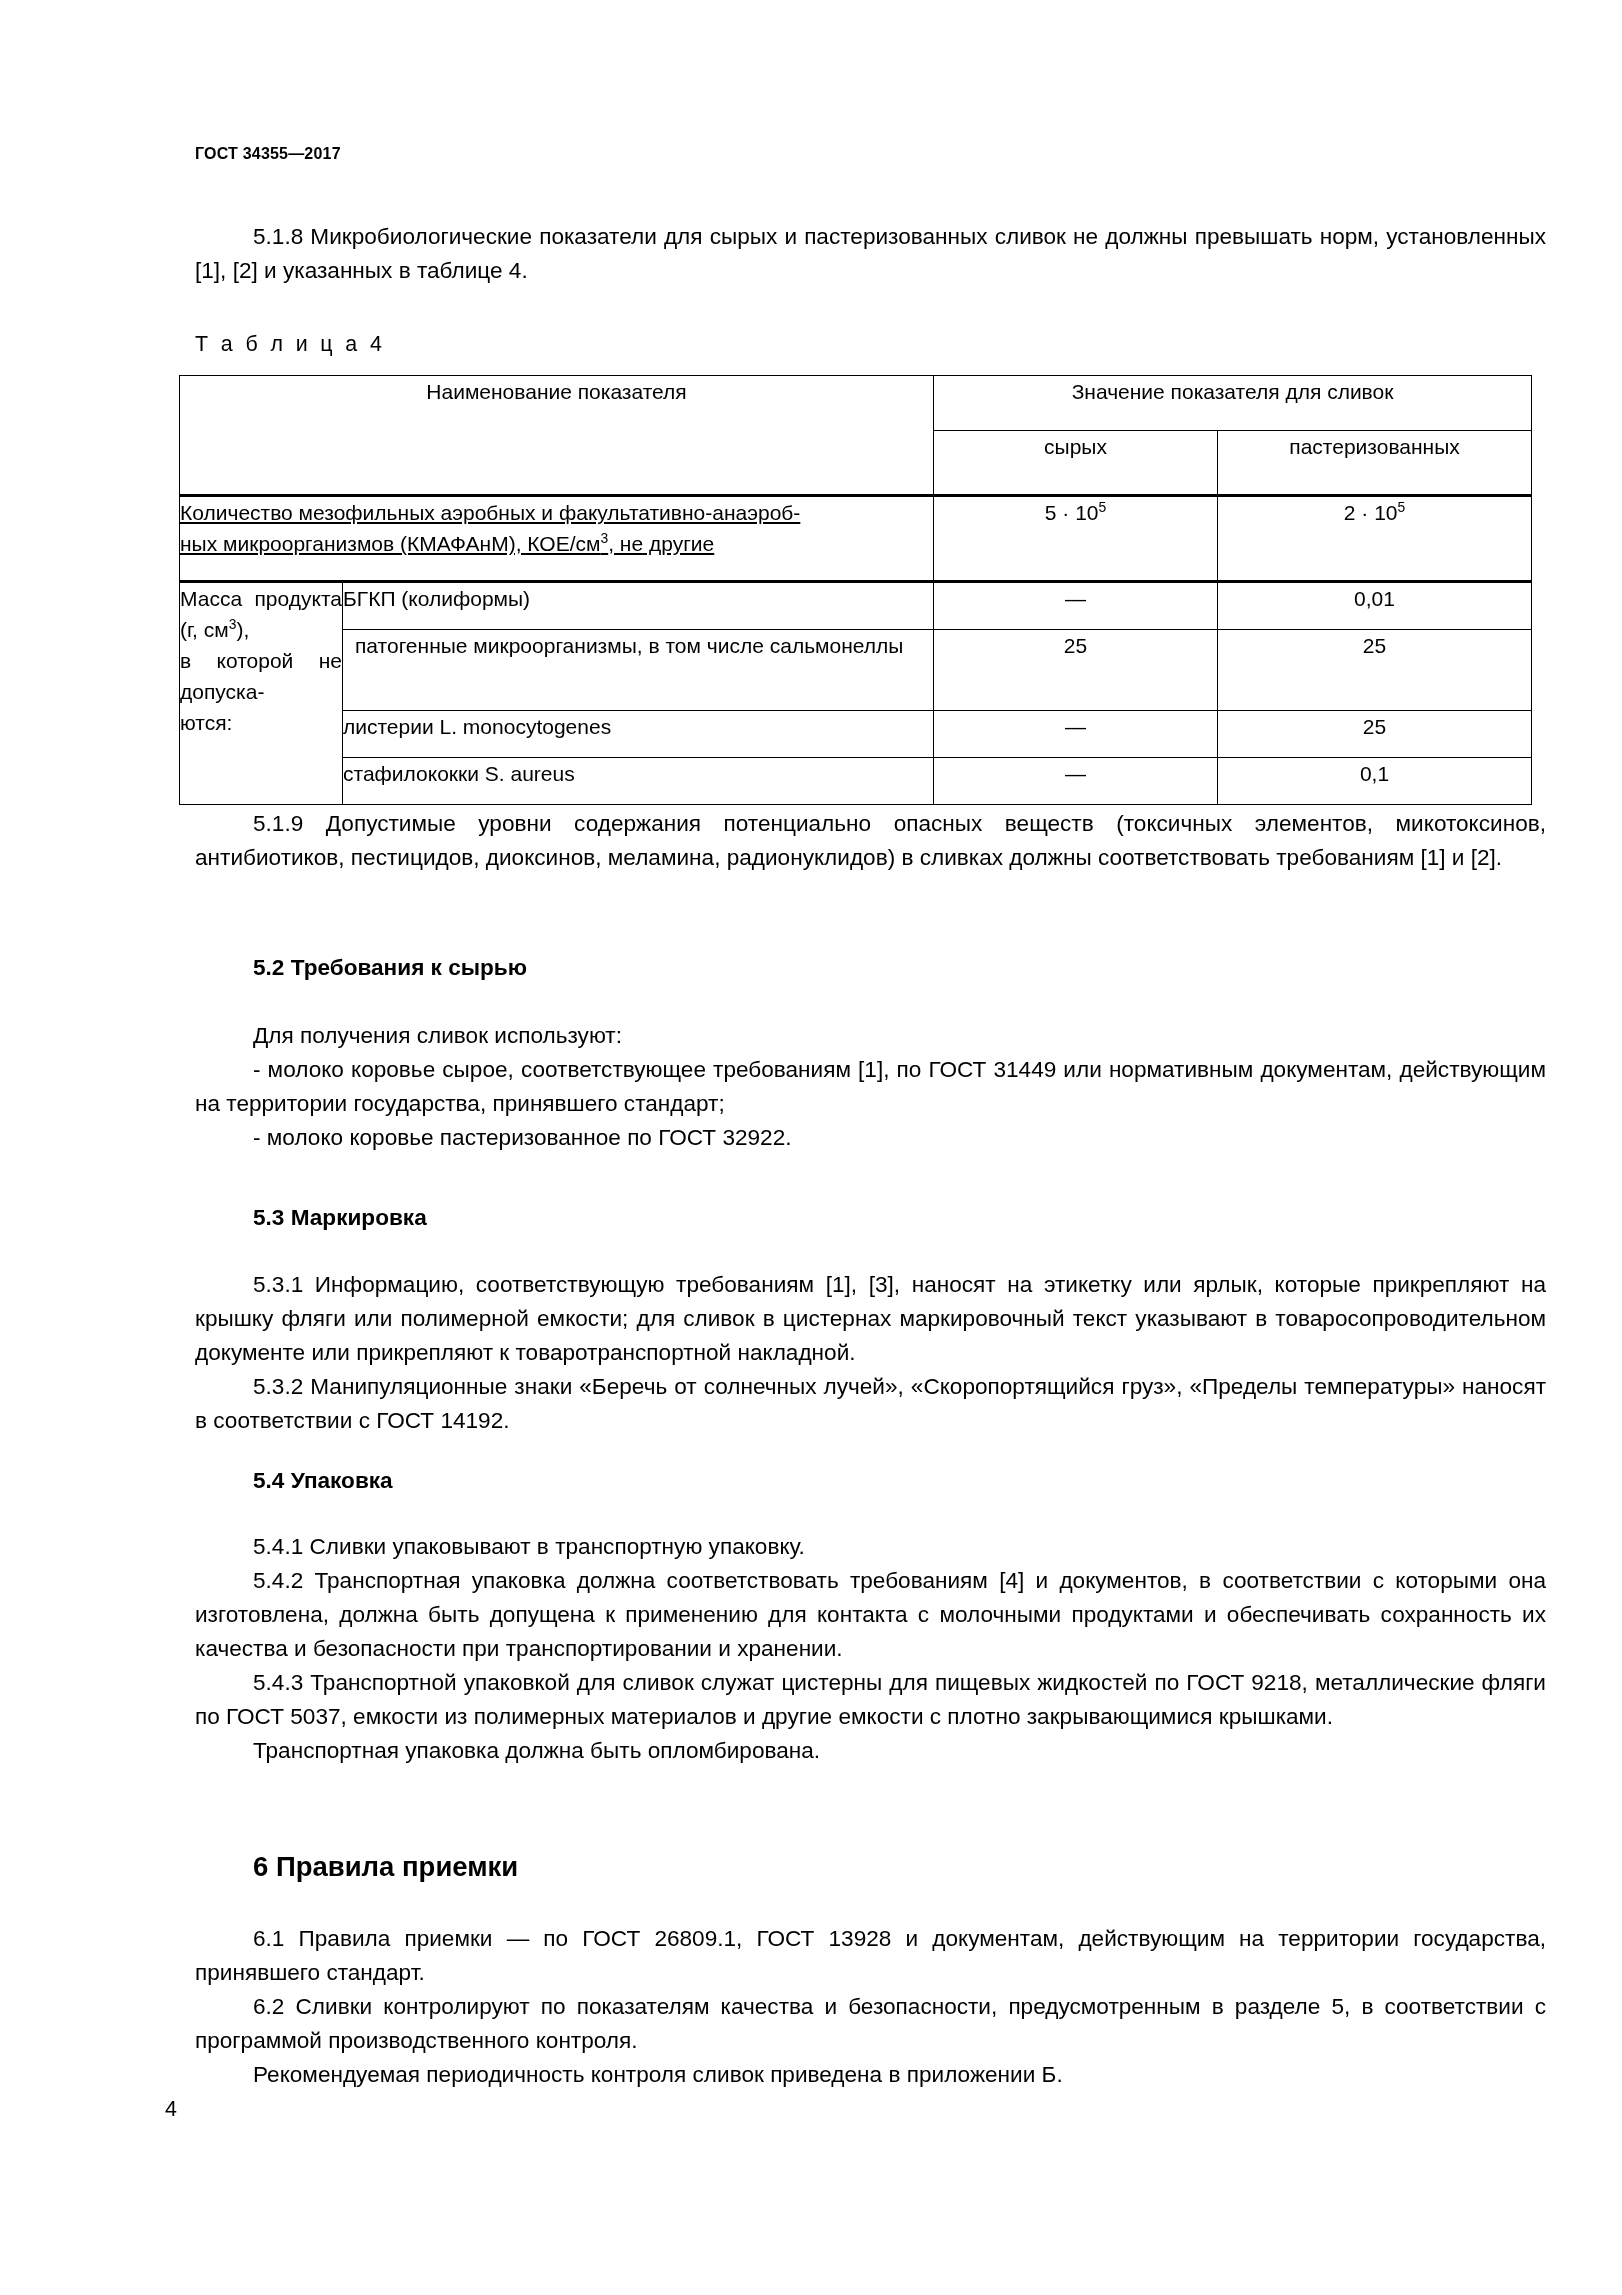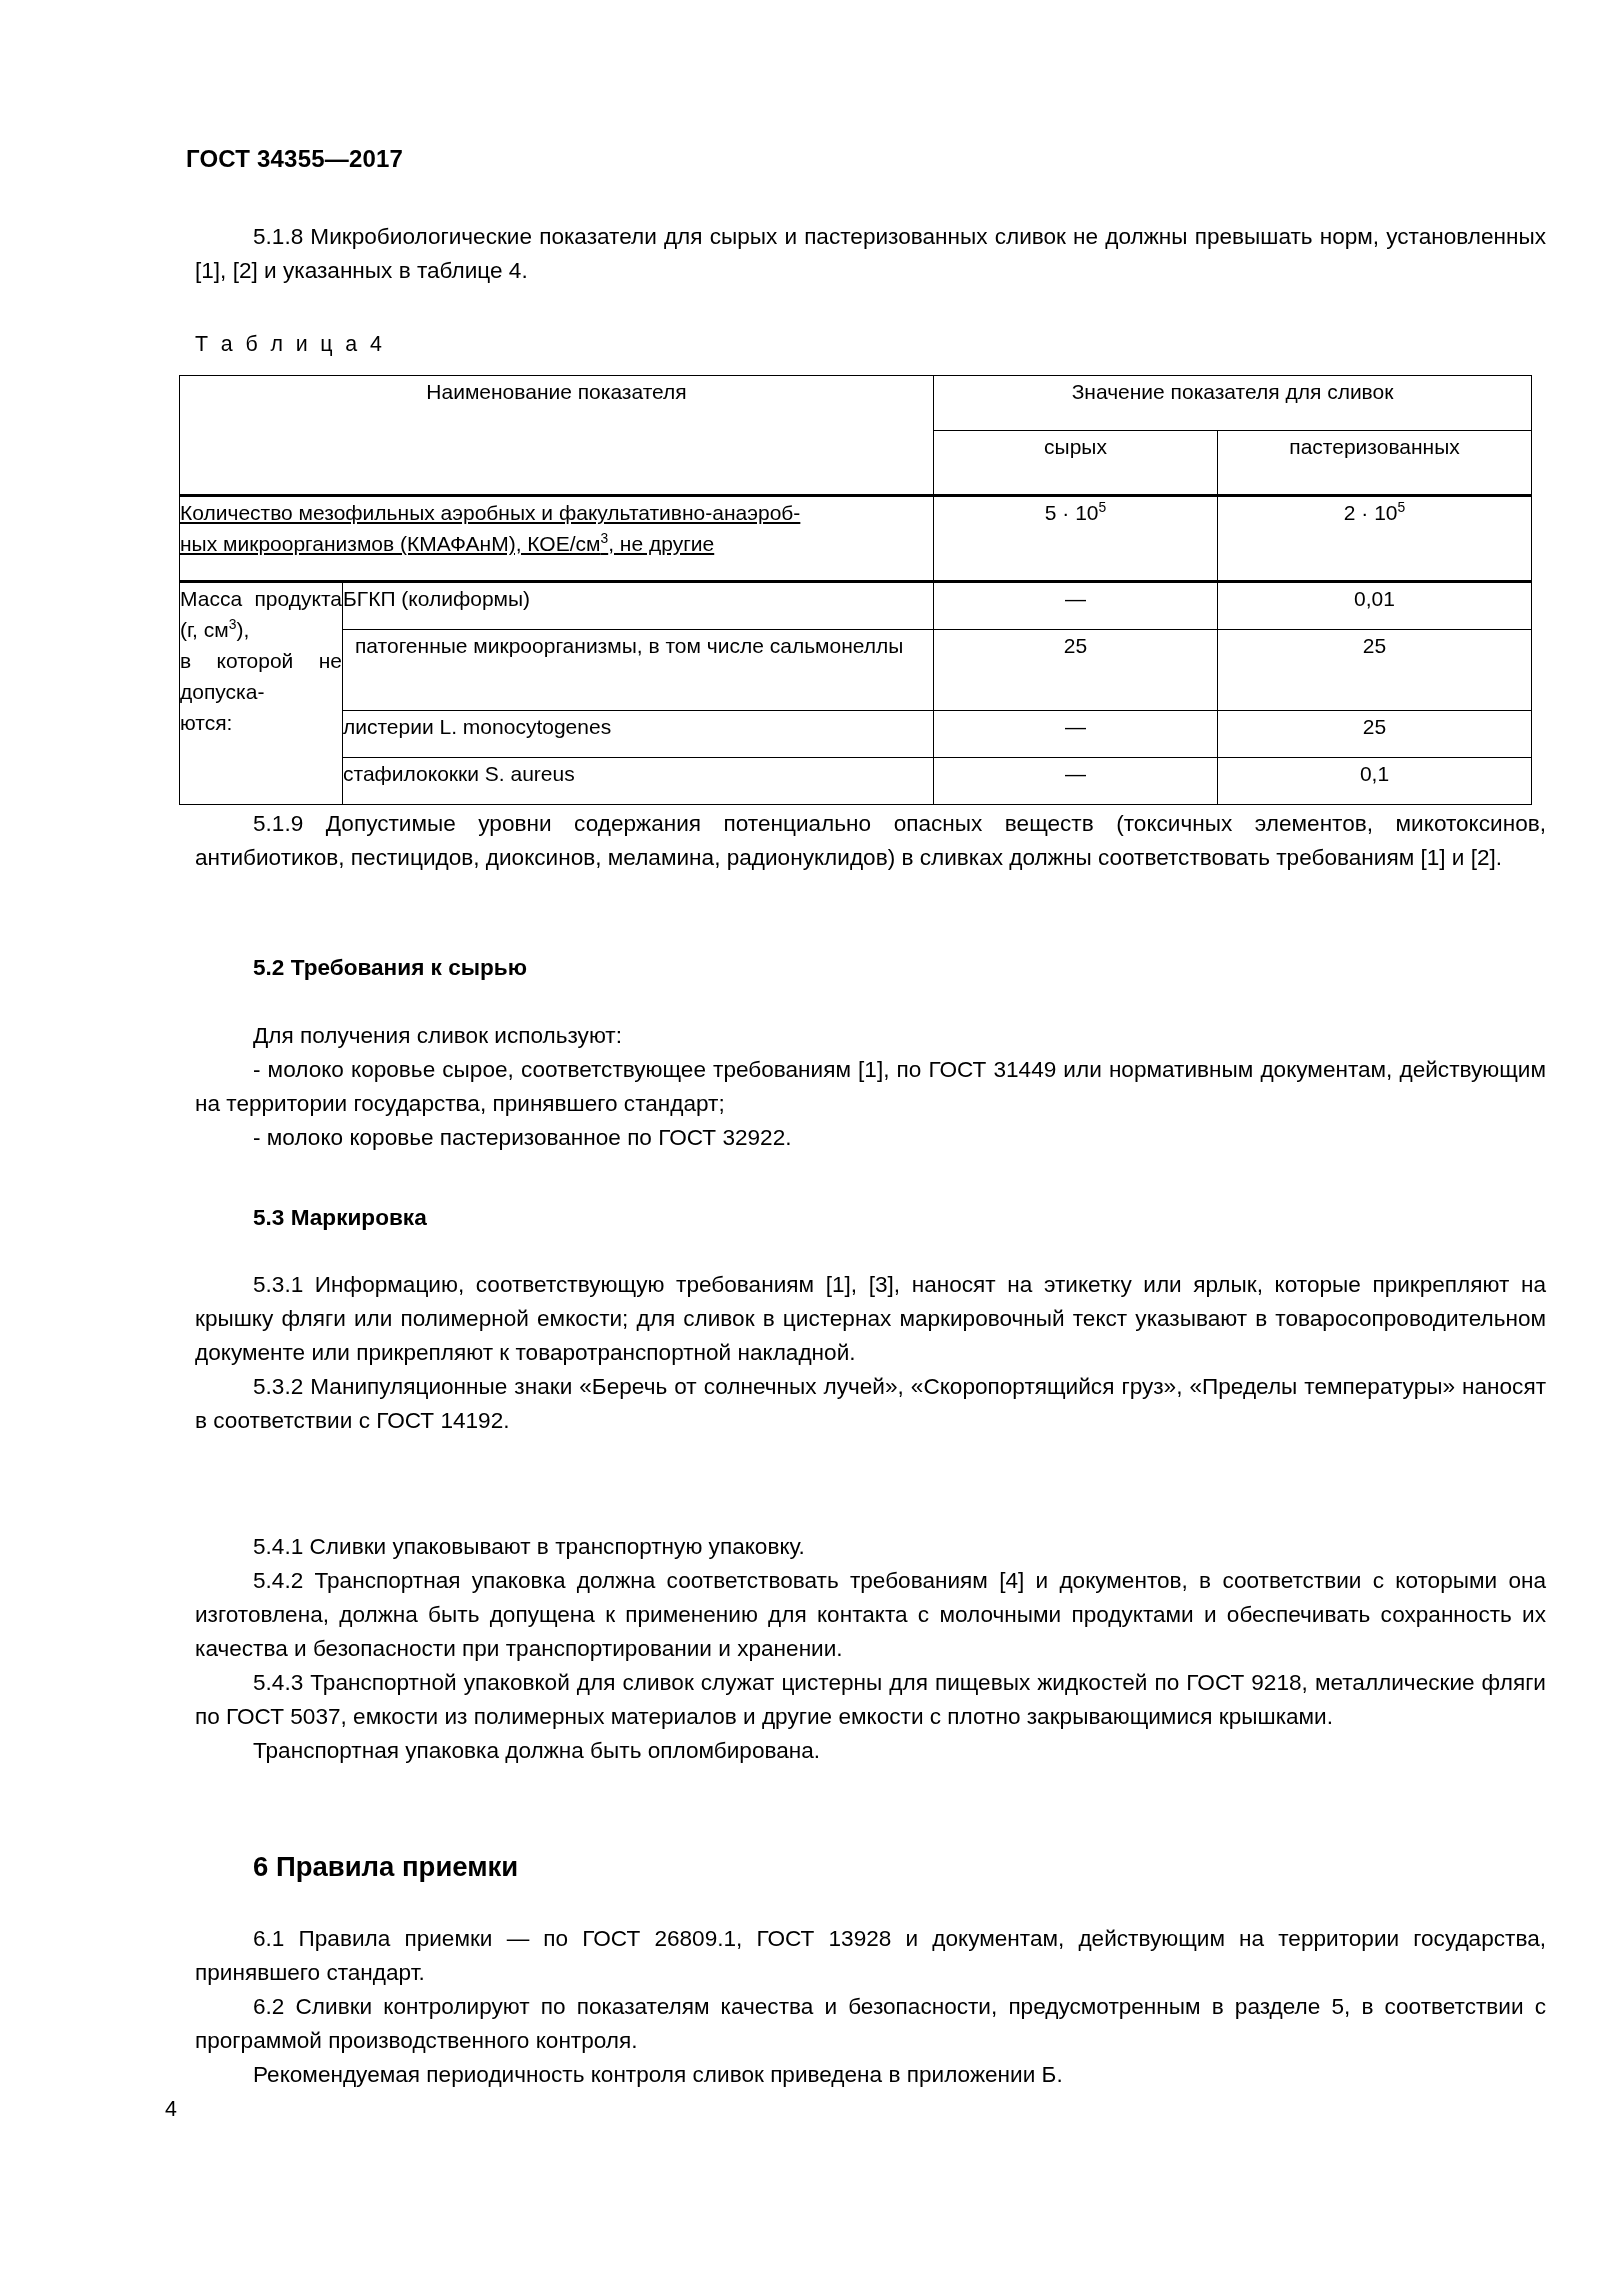--- a/index.html
+++ b/index.html
@@ -18,23 +18,23 @@
     height: 2295px;
     background: #ffffff;
     box-sizing: border-box;
     padding: 0;
     overflow: hidden;
   }
 
   
   .doc-header {
     position: absolute;
-    left: 186px;
+    left: 195px;
     top: 145px;
-    font-size: 24px;
+    font-size: 16px;
     font-weight: bold;
     letter-spacing: 0.2px;
     white-space: nowrap;
   }
 
   
   .body-block {
     position: absolute;
     left: 195px;
     width: 1351px;
@@ -223,20 +223,23 @@
   </div>
 
   <div class="body-block" style="top: 1201px;">
     <h3 class="section-head">5.3 Маркировка</h3>
   </div>
   <div class="body-block" style="top: 1268px;">
     <p class="para">5.3.1 Информацию, соответствующую требованиям [1], [3], наносят на этикетку или ярлык, которые прикрепляют на крышку фляги или полимерной емкости; для сливок в цистернах маркировочный текст указывают в товаросопроводительном документе или прикрепляют к товаротранспортной накладной.</p>
     <p class="para">5.3.2 Манипуляционные знаки «Беречь от солнечных лучей», «Скоропортящийся груз», «Пределы температуры» наносят в соответствии с ГОСТ 14192.</p>
   </div>
 
+  <div class="body-block" style="top: 1464px;">
+    <h3 class="section-head">5.4 Упаковка</h3>
+  </div>
   <div class="body-block" style="top: 1530px;">
     <p class="para last-left">5.4.1 Сливки упаковывают в транспортную упаковку.</p>
     <p class="para">5.4.2 Транспортная упаковка должна соответствовать требованиям [4] и документов, в соответствии с которыми она изготовлена, должна быть допущена к применению для контакта с молочными продуктами и обеспечивать сохранность их качества и безопасности при транспортировании и хранении.</p>
     <p class="para">5.4.3 Транспортной упаковкой для сливок служат цистерны для пищевых жидкостей по ГОСТ 9218, металлические фляги по ГОСТ 5037, емкости из полимерных материалов и другие емкости с плотно закрывающимися крышками.</p>
     <p class="para last-left">Транспортная упаковка должна быть опломбирована.</p>
   </div>
 
   <div class="body-block" style="top: 1848px;">
     <h2 class="chapter-head">6 Правила приемки</h2>
   </div>

